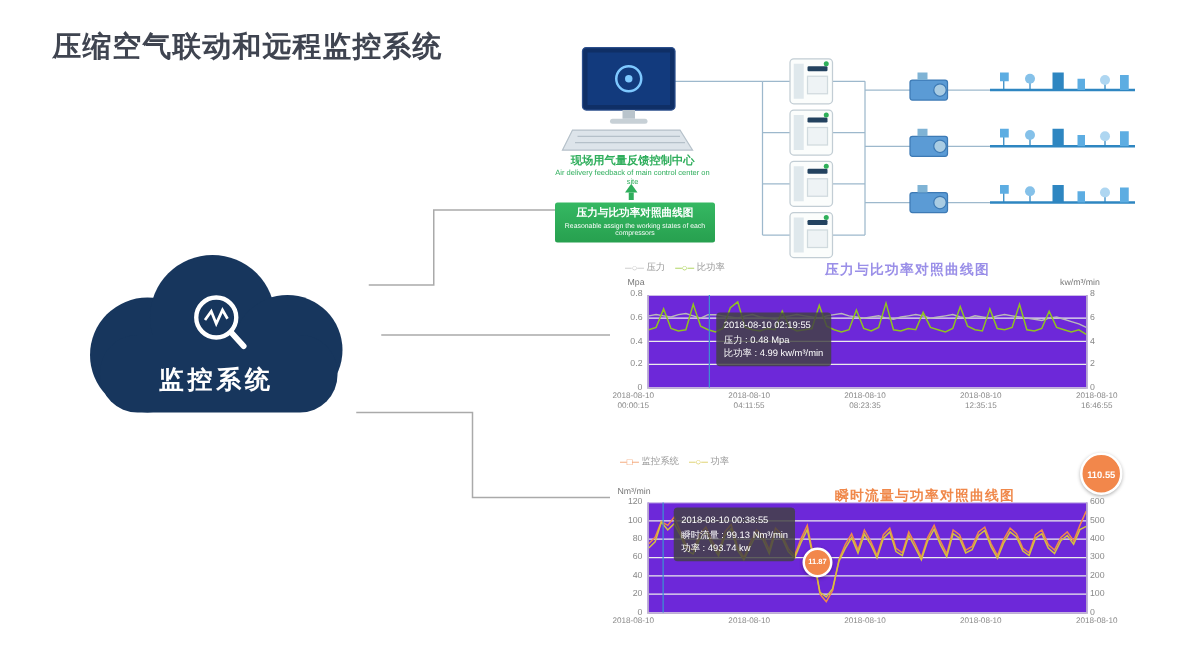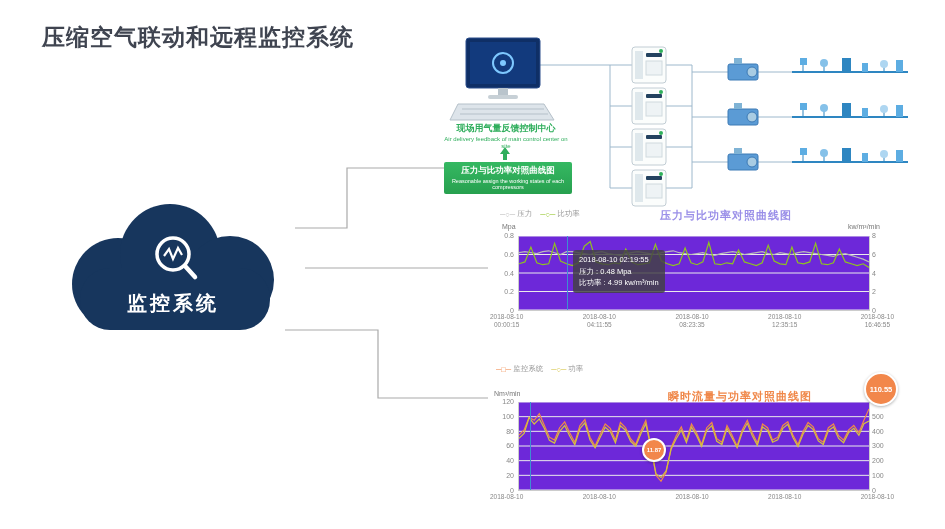--- a/index.html
+++ b/index.html
@@ -60,21 +60,21 @@
   .cursor-line{position:absolute;top:0;width:1px;background:#3d8fd1;}
   #chart1 .cursor-line{left:48px;height:74px;}
   #chart2 .cursor-line{left:11px;height:88px;}
   .tooltip{position:absolute;background:rgba(66,66,66,.83);color:#fff;font-size:7.5px;
         line-height:1.55;padding:4px 6px;border-radius:3px;white-space:nowrap;z-index:3;}
   #chart1 .tooltip{left:54px;top:14px;}
   #chart2 .tooltip{left:20px;top:4px;}
   .badge{position:absolute;border-radius:50%;background:#f2874b;color:#fff;display:flex;
         align-items:center;justify-content:center;font-weight:bold;border:2px solid #fff;
         box-shadow:0 1px 3px rgba(0,0,0,.3);z-index:4;}
-  .badge.big{left:376px;top:10px;width:30px;height:30px;font-size:7.5px;}
+  .badge.big{left:376px;top:0;width:30px;height:30px;font-size:7.5px;}
   .badge.small{left:154px;top:76px;width:20px;height:20px;font-size:6px;}
 </style>
 </head>
 <body>
 
 <div class="page">
 
   <div class="page-title">压缩空气联动和远程监控系统</div>
 
   <svg class="connectors" width="945" height="529">
@@ -292,20 +292,25 @@
           <line x1="0" x2="350" y1="14.666666666666666" y2="14.666666666666666" stroke="#ebebeb"></line>
           <line x1="0" x2="350" y1="29.333333333333332" y2="29.333333333333332" stroke="#ebebeb"></line>
           <line x1="0" x2="350" y1="44" y2="44" stroke="#ebebeb"></line>
           <line x1="0" x2="350" y1="58.666666666666664" y2="58.666666666666664" stroke="#ebebeb"></line>
           <line x1="0" x2="350" y1="73.33333333333333" y2="73.33333333333333" stroke="#ebebeb"></line>
           <line x1="0" x2="350" y1="88" y2="88" stroke="#ebebeb"></line>
           <polyline points="0.0,33.0 5.1,27.9 10.1,15.3 15.2,18.3 20.3,11.7 25.4,23.5 30.4,35.2 35.5,38.1 40.6,25.7 45.7,19.8 50.7,30.8 55.8,40.3 60.9,23.5 65.9,17.6 71.0,35.2 76.1,44.0 81.2,32.3 86.2,22.0 91.3,26.4 96.4,38.1 101.4,20.5 106.5,25.7 111.6,36.7 116.7,42.5 121.7,29.3 126.8,18.3 131.9,44.0 137.0,73.3 142.0,79.3 147.1,70.4 152.2,45.5 157.2,33.7 162.3,24.9 167.4,38.1 172.5,22.0 177.5,30.8 182.6,42.5 187.7,25.7 192.8,20.5 197.8,36.7 202.9,40.3 208.0,23.5 213.0,33.0 218.1,44.0 223.2,27.9 228.3,18.3 233.3,30.8 238.4,41.1 243.5,22.0 248.6,25.7 253.6,38.1 258.7,35.2 263.8,23.5 268.8,19.8 273.9,33.0 279.0,42.5 284.1,29.3 289.1,20.5 294.2,24.9 299.3,36.7 304.3,40.3 309.4,25.7 314.5,22.0 319.6,33.7 324.6,38.1 329.7,27.9 334.8,23.5 339.9,30.8 344.9,18.3 350.0,6.9" fill="none" stroke="#f0884a" stroke-width="1.2"></polyline>
           <polyline points="0.0,36.4 5.1,31.5 10.1,15.6 15.2,22.0 20.3,16.9 25.4,26.4 30.4,38.4 35.5,41.1 40.6,29.3 45.7,23.5 50.7,34.0 55.8,42.8 60.9,26.7 65.9,20.8 71.0,38.1 76.1,45.8 81.2,35.2 86.2,25.2 91.3,29.6 96.4,40.8 101.4,23.8 106.5,28.2 111.6,39.3 116.7,44.3 121.7,32.3 126.8,21.7 131.9,45.5 137.0,71.9 142.0,75.5 147.1,68.9 152.2,46.9 157.2,36.7 162.3,28.2 167.4,40.5 172.5,25.2 177.5,33.4 182.6,44.3 187.7,28.6 192.8,23.5 197.8,39.3 202.9,42.5 208.0,26.4 213.0,35.8 218.1,45.8 223.2,30.5 228.3,21.3 233.3,33.7 238.4,43.3 243.5,24.9 248.6,28.6 253.6,40.3 258.7,37.8 263.8,26.4 268.8,22.3 273.9,35.5 279.0,44.6 284.1,32.0 289.1,23.5 294.2,27.6 299.3,38.9 304.3,42.5 309.4,28.6 314.5,24.9 319.6,36.4 324.6,40.8 329.7,30.5 334.8,26.4 339.9,33.4 344.9,21.7 350.0,19.1" fill="none" stroke="#d4c23f" stroke-width="1.2"></polyline>
         </svg>
       <div class="cursor-line"></div>
+      <div class="tooltip">
+        <div>2018-08-10 00:38:55</div>
+        <div>瞬时流量 : 99.13 Nm³/min</div>
+        <div>功率 : 493.74 kw</div>
+      </div>
     </div>
     <div class="badge big">110.55</div>
     <div class="badge small">11.87</div>
     <div class="xlabels">
         <div>
           <div>2018-08-10</div>
         </div>
         <div>
           <div>2018-08-10</div>
         </div>

